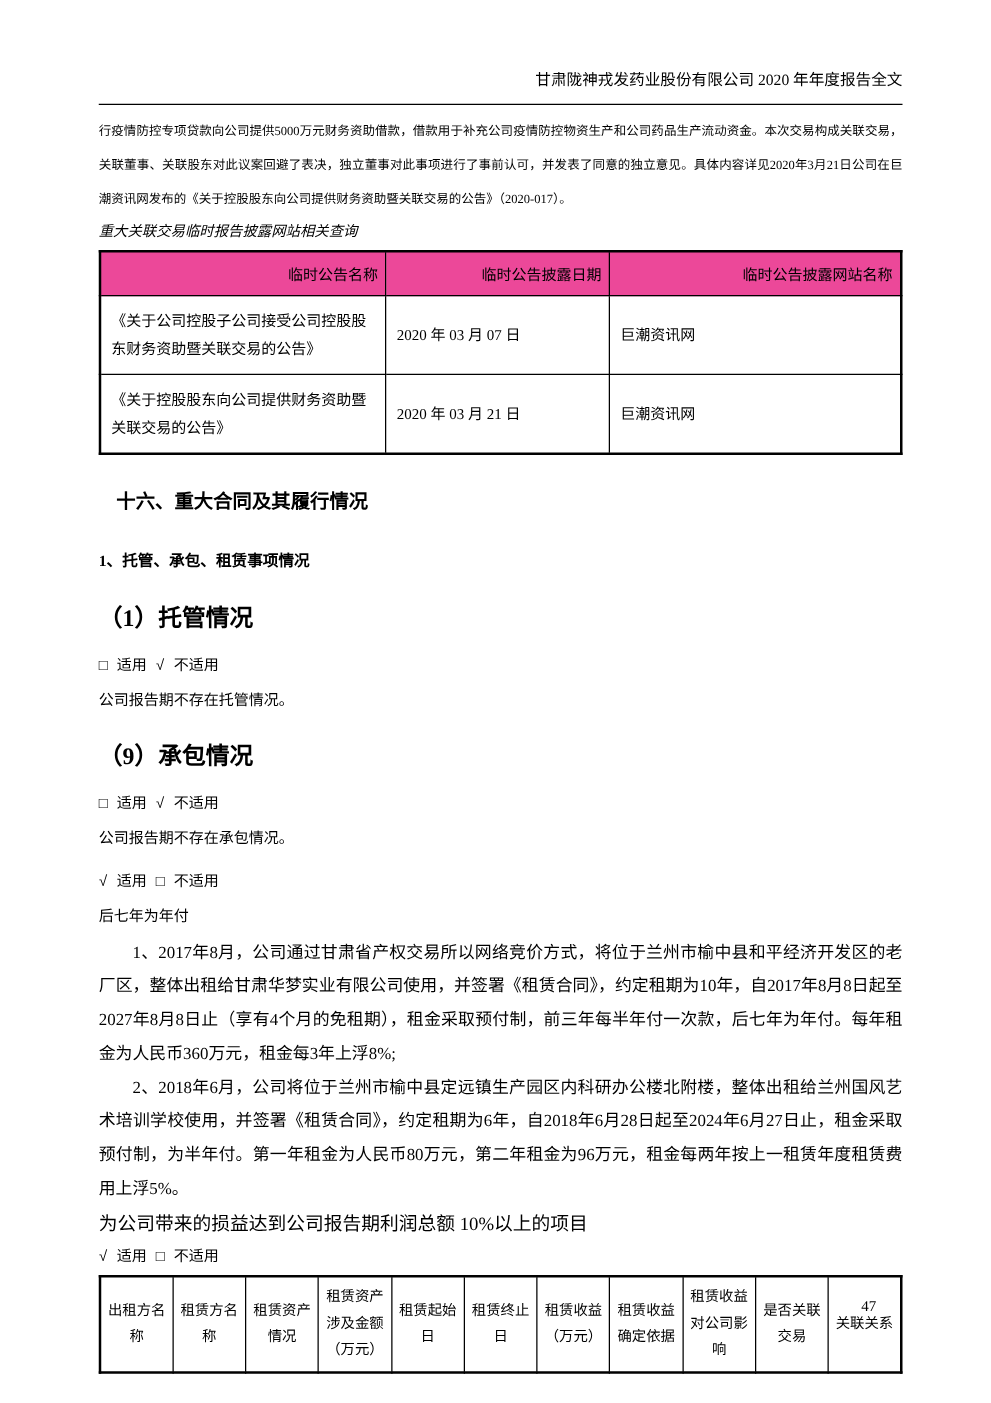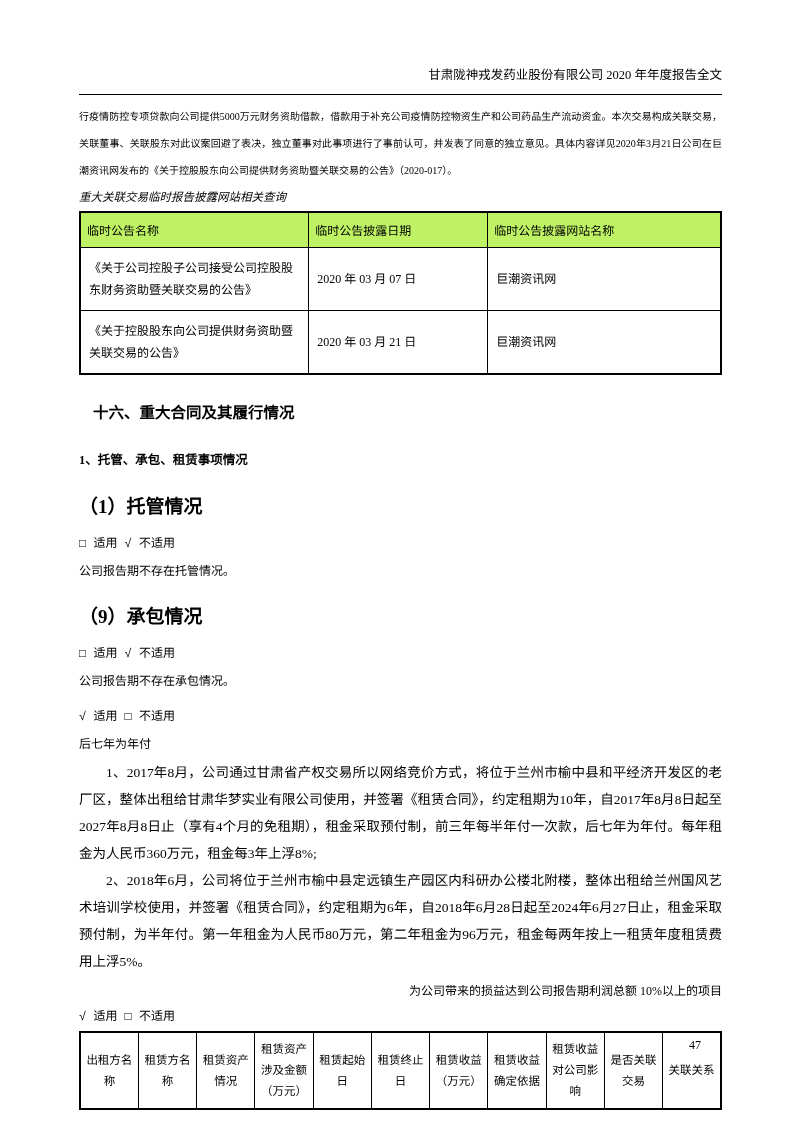--- a/index.html
+++ b/index.html
@@ -22,21 +22,20 @@
   .content {
     margin: 0 71px 0 79px;
   }
   .doc-header {
     padding-top: 56px;
     text-align: right;
     font-size: 12.5px;
     line-height: 16px;
     border-bottom: 1px solid #000;
     padding-bottom: 11px;
-    margin-top: 11px;
   }
   .intro-paragraph {
     margin: 8px 0 0 0;
     font-size: 10px;
     line-height: 27px;
     text-align: justify;
     text-justify: inter-character;
   }
   .table-caption {
     margin-top: 3px;
@@ -45,25 +44,25 @@
     font-style: italic;
   }
   table.disclosure {
     width: 100%;
     border-collapse: collapse;
     margin-top: 4px;
     font-size: 12px;
     border: 2px solid #000;
   }
   table.disclosure th {
-    background: #bef264;
+    background: #ec4899;
     border: 1px solid #000;
     font-weight: normal;
     height: 30px;
-    text-align: left;
+    text-align: right;
     padding: 2px 6px;
   }
   table.disclosure td {
     border: 1px solid #000;
     height: 58px;
     vertical-align: middle;
     text-align: left;
     padding: 2px 8px;
     line-height: 22px;
   }
@@ -103,24 +102,23 @@
   .lease-para {
     margin: 0;
     font-size: 13.5px;
     line-height: 27px;
     text-align: justify;
     text-justify: inter-character;
     text-indent: 2em;
   }
   .lease-para.first { margin-top: 7px; }
   .threshold-label {
-    font-size: 12px;
+    font-size: 15px;
     margin-top: 6px;
     line-height: 20px;
-    text-align: right;
   }
   .applicability.tight {
     margin-top: 8px;
   }
   table.lease {
     width: 100%;
     border-collapse: collapse;
     margin-top: 6px;
     font-size: 11.5px;
     border: 2px solid #000;

